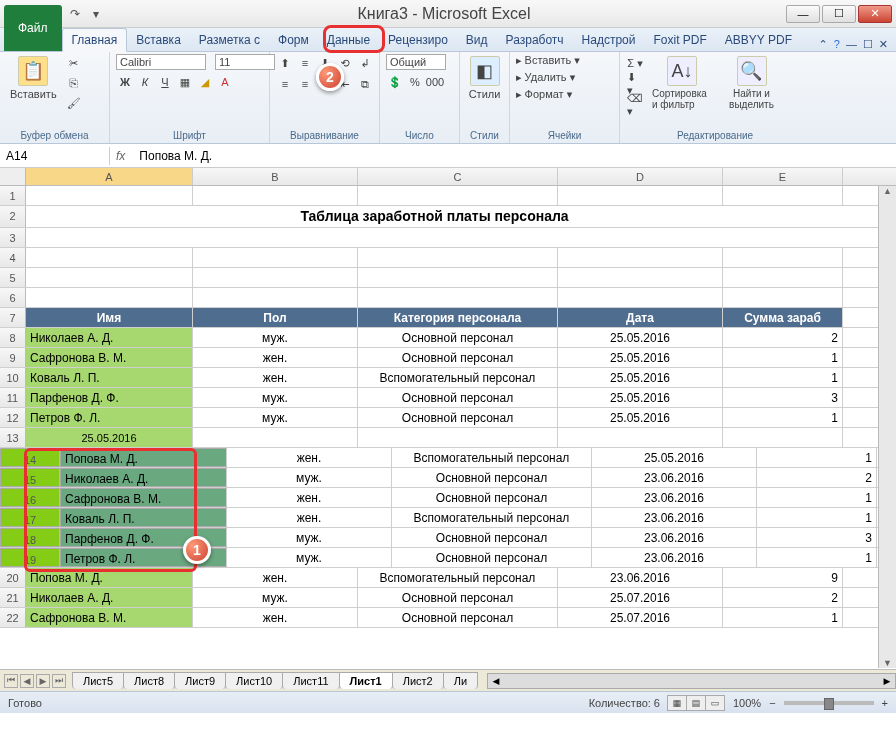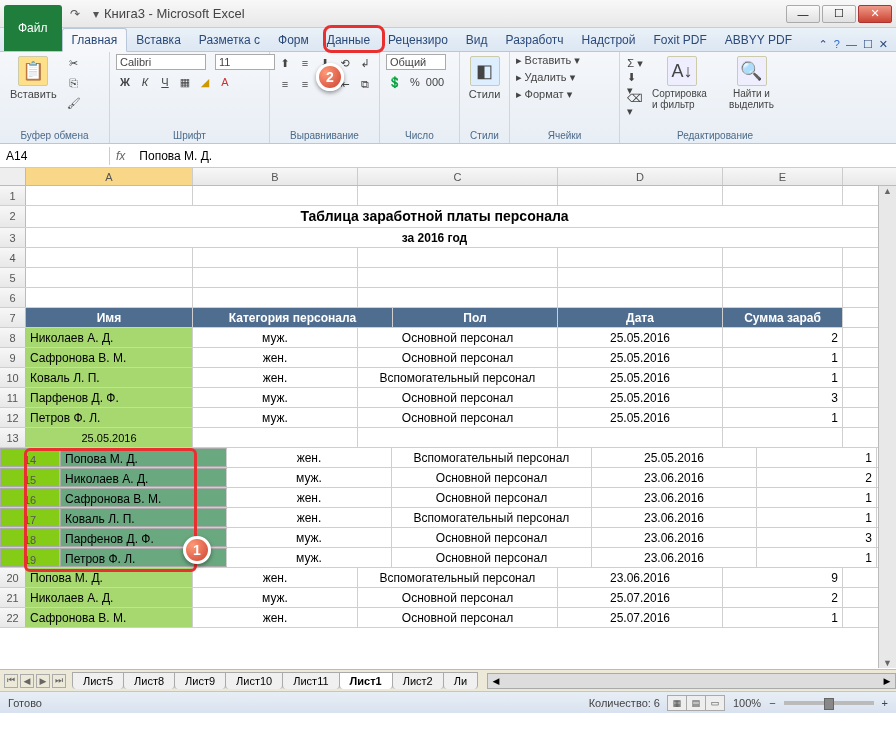--- a/index.html
+++ b/index.html
@@ -1,20 +1,20 @@
 <!DOCTYPE html>
 <html><head>
 <meta charset="utf-8">
 <style>
 * { box-sizing: border-box; margin: 0; padding: 0; font-family: "Segoe UI", Tahoma, sans-serif; }
 body { background: #fff; width: 896px; height: 745px; overflow: hidden; position: relative; }
 
 
 .window-chrome { height: 28px; background: linear-gradient(#f8f8f8,#e8e8e8); border-bottom: 1px solid #ccc; display:flex; align-items:center; justify-content:space-between; padding: 0 4px; }
-.window-title { flex:1; text-align:left; font-size:13px; color:#444; }
+.window-title { flex:1; text-align:center; font-size:16px; color:#444; }
 .win-controls { display:flex; gap:0; }
 .win-btn { width:34px; height:18px; display:flex; align-items:center; justify-content:center; font-size:11px; border:1px solid #aaa; background:linear-gradient(#fafafa,#e0e0e0); border-radius:2px; margin-left:2px;}
 .win-btn.close { background:linear-gradient(#e98,#c43); color:#fff; border-color:#a33;}
 .qat { display:flex; align-items:center; gap:5px; }
 .qat-icon { width:16px; height:16px; display:flex; align-items:center; justify-content:center; font-size:12px; color:#555;}
 
 
 .tabs { height:24px; background:linear-gradient(#eaf1f8,#dce7f3); display:flex; align-items:flex-end; padding-left:4px; border-bottom:1px solid #b8c8d8; font-size:12px; position:relative;}
 .tab { padding:4px 9px; color:#2a4a7a; cursor:default; white-space:nowrap; }
 .tab.file { background:#1f7e3c; color:#ffffff; border-radius:3px 3px 0 0; padding:16px 14px;text-align:center;}
@@ -251,21 +251,20 @@
         <div class="cell" style="width: 200px;"></div>
         <div class="cell" style="width: 165px;"></div>
         <div class="cell" style="width: 120px;"></div>
       </div>
       <div class="row title-row" style="height: 22px;">
         <div class="rowhdr">2</div>
         <div class="cell" style="width:817px">Таблица заработной платы персонала</div>
       </div>
       <div class="row sub-row">
         <div class="rowhdr">3</div>
-        <div class="cell" style="width:817px">за 2016 год</div>
       </div>
       <div class="row">
         <div class="rowhdr">4</div>
         <div class="cell" style="width: 167px;"></div>
         <div class="cell" style="width: 165px;"></div>
         <div class="cell" style="width: 200px;"></div>
         <div class="cell" style="width: 165px;"></div>
         <div class="cell" style="width: 120px;"></div>
       </div>
       <div class="row">
@@ -280,22 +279,22 @@
         <div class="rowhdr">6</div>
         <div class="cell" style="width: 167px;"></div>
         <div class="cell" style="width: 165px;"></div>
         <div class="cell" style="width: 200px;"></div>
         <div class="cell" style="width: 165px;"></div>
         <div class="cell" style="width: 120px;"></div>
       </div>
       <div class="row">
         <div class="rowhdr">7</div>
         <div class="cell hdr-cell" style="width: 167px;">Имя</div>
+        <div class="cell hdr-cell" style="width: 165px;">Пол</div>
         <div class="cell hdr-cell" style="width: 200px;">Категория персонала</div>
-        <div class="cell hdr-cell" style="width: 165px;">Пол</div>
         <div class="cell hdr-cell" style="width: 165px;">Дата</div>
         <div class="cell hdr-cell" style="width: 120px;">Сумма зараб</div>
       </div>
       <div class="row">
         <div class="rowhdr">8</div>
         <div class="cell name-cell" style="width: 167px;">Николаев А. Д.</div>
         <div class="cell" style="width: 165px; text-align: center;">муж.</div>
         <div class="cell" style="width: 200px; text-align: center;">Основной персонал</div>
         <div class="cell" style="width: 165px; text-align: center;">25.05.2016</div>
         <div class="cell" style="width: 120px; text-align: right;">2</div>

